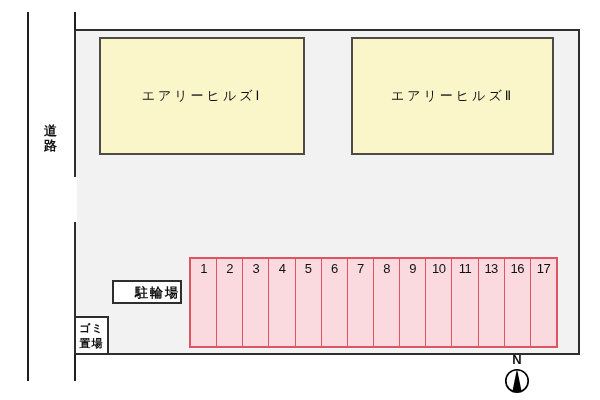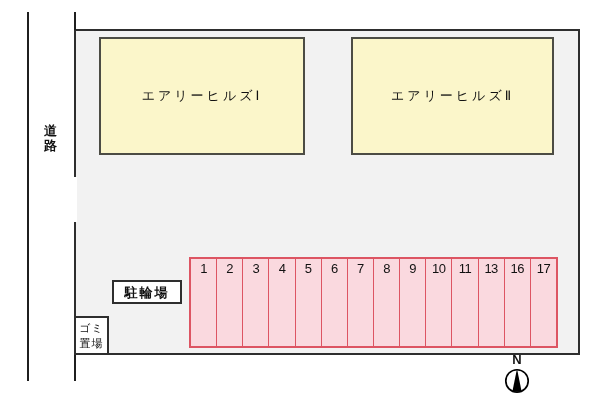--- a/index.html
+++ b/index.html
@@ -46,24 +46,24 @@
     flex:1;border-left:1.5px solid #dd5563;box-sizing:border-box;
     display:flex;justify-content:center;align-items:flex-start;
   }
   .parking-space:first-child{border-left:none;}
   .parking-space span{font-size:13px;line-height:1;padding-top:3px;letter-spacing:-0.5px;}
   
   .label-box{
     position:absolute;background:#ffffff;border:2px solid #2e2e2e;box-sizing:border-box;
     display:flex;flex-direction:column;align-items:center;justify-content:center;
   }
-  .bicycle-box{left:112px;top:280px;width:70px;height:24px;}
+  .bicycle-box{left:112px;top:280px;width:70px;height:24px;align-items:flex-end;}
   .bicycle-box span{font-size:13px;font-weight:bold;letter-spacing:2px;line-height:1;}
   .garbage-box{left:74px;top:316px;width:35px;height:39px;}
-  .garbage-box span{font-size:11px;font-weight:normal;line-height:1.35;letter-spacing:1px;text-align:center;}
+  .garbage-box span{font-size:11px;font-weight:bold;line-height:1.35;letter-spacing:1px;text-align:center;}
   
   .compass{position:absolute;left:500px;top:353px;width:34px;text-align:center;}
   .compass-n{font-size:13px;font-weight:bold;line-height:1;margin-bottom:0px;}
   .compass svg{display:block;margin:0 auto;}
 </style>
 </head>
 <body>
 
 <div class="canvas">
 

